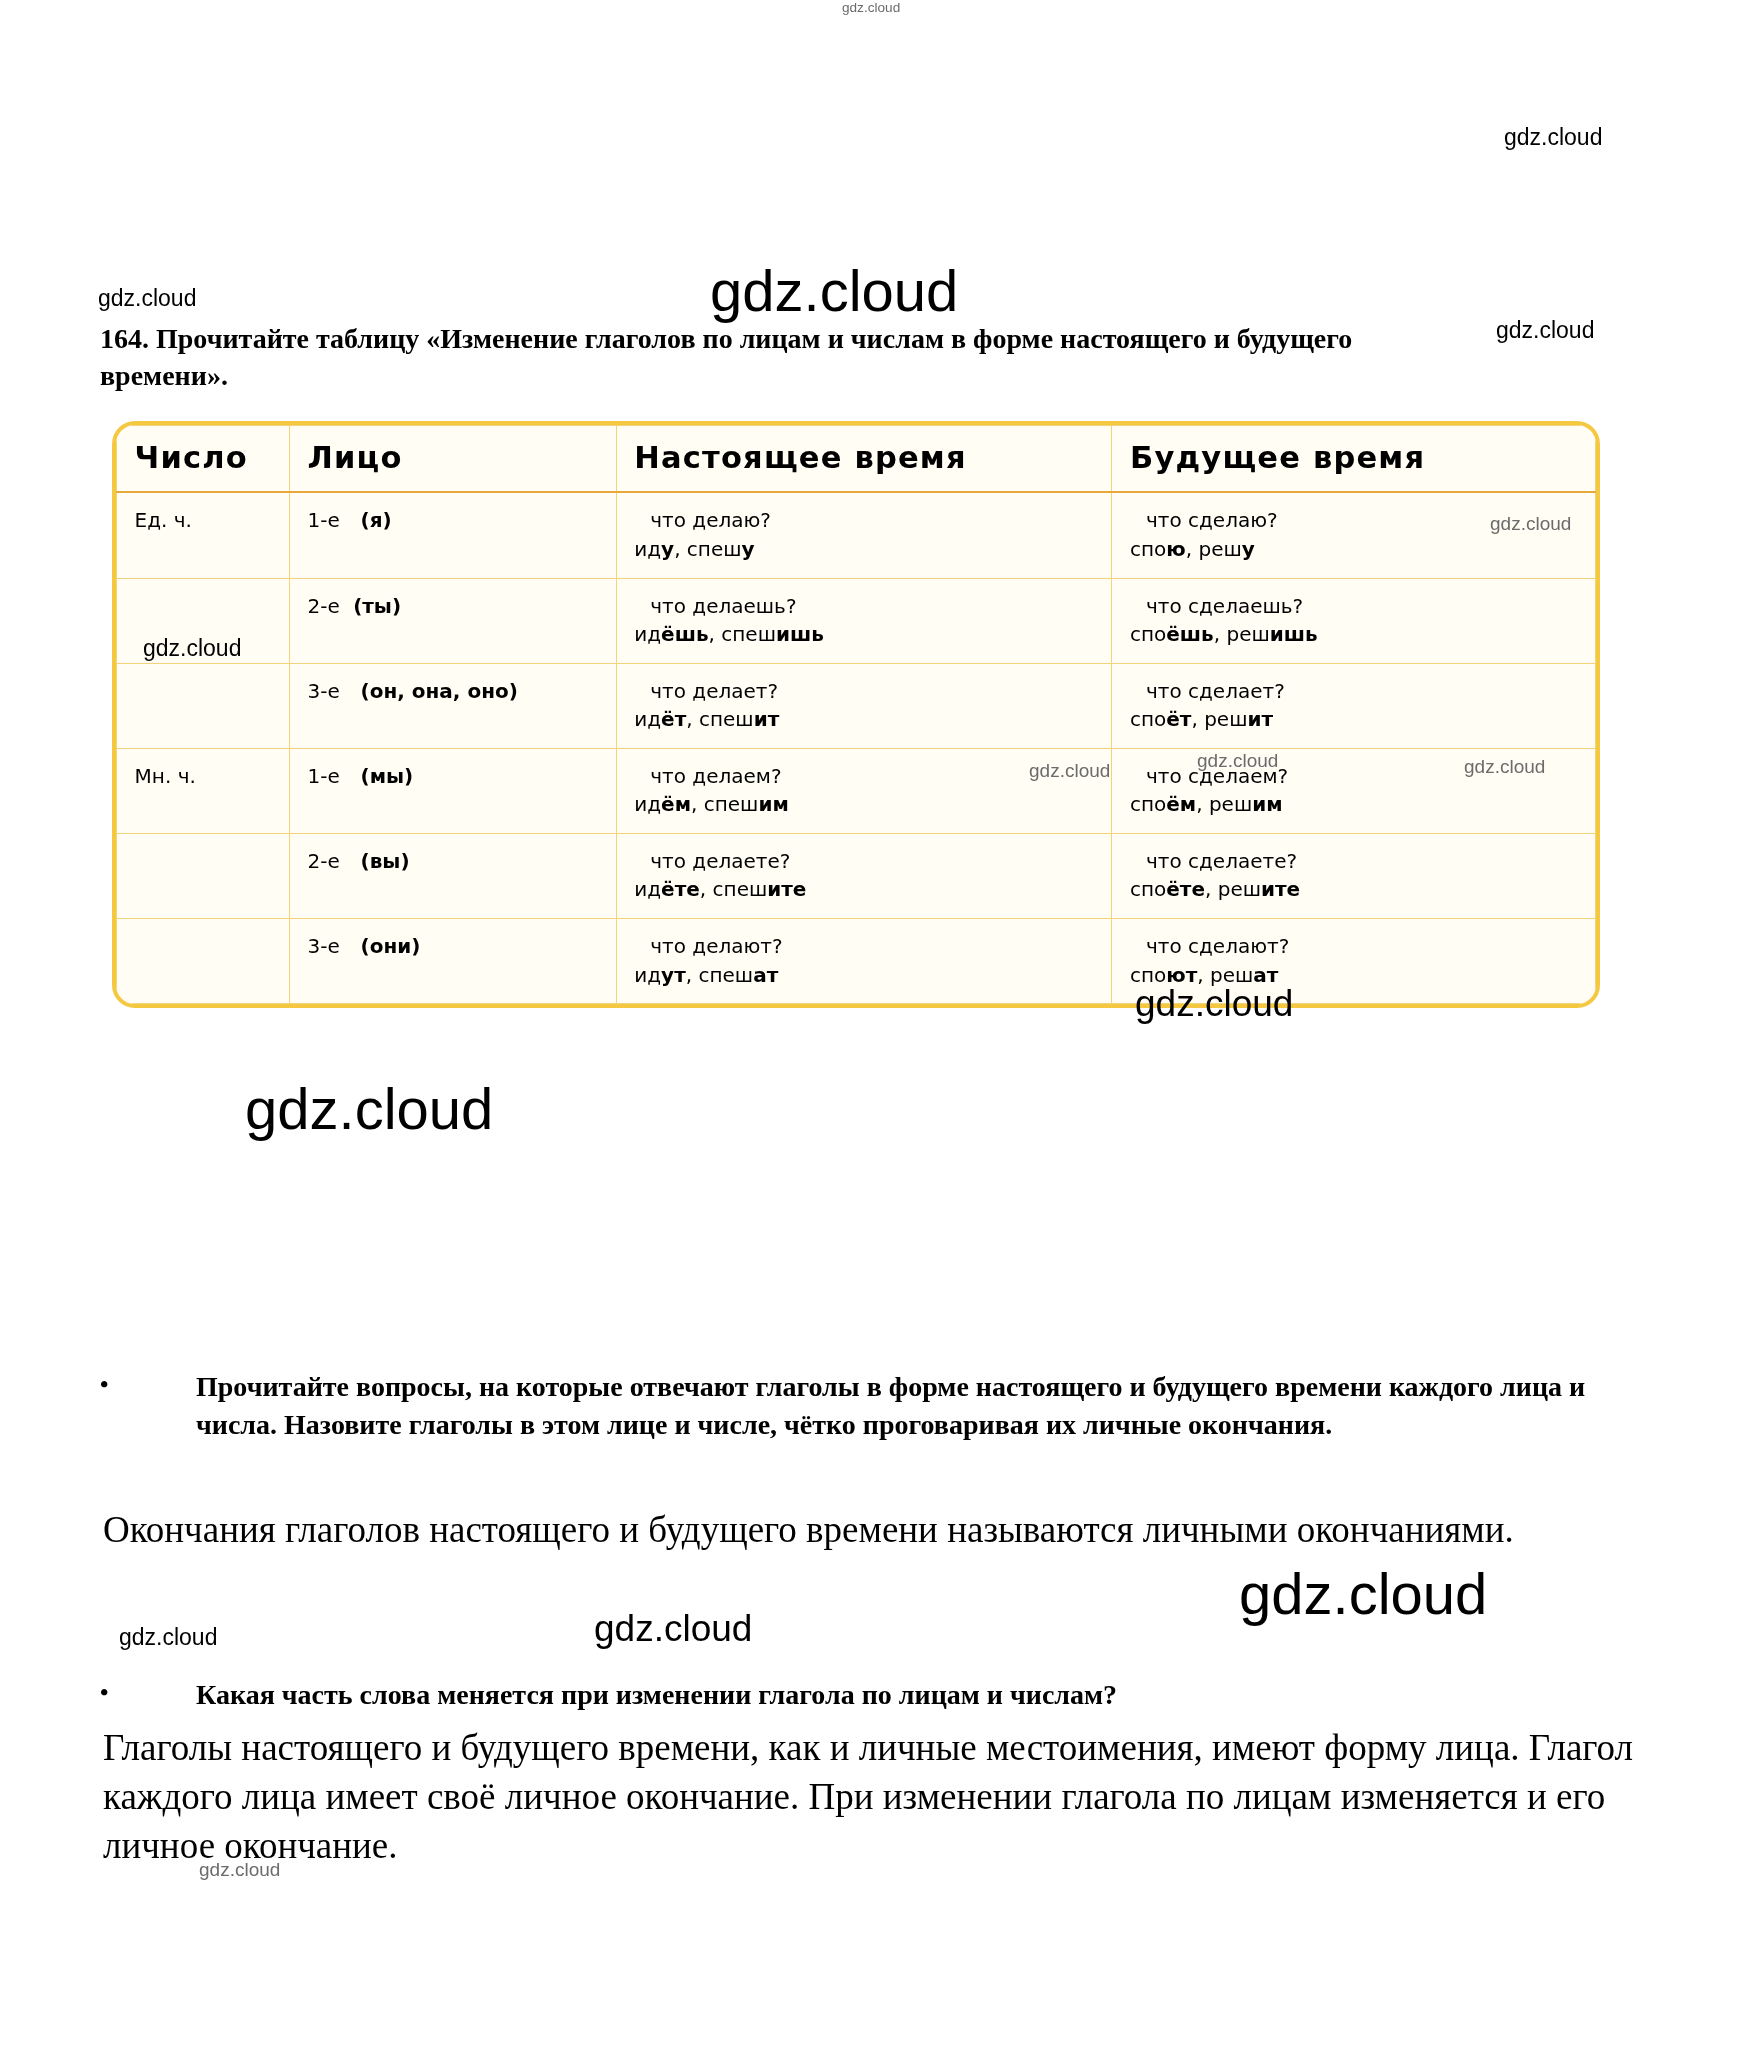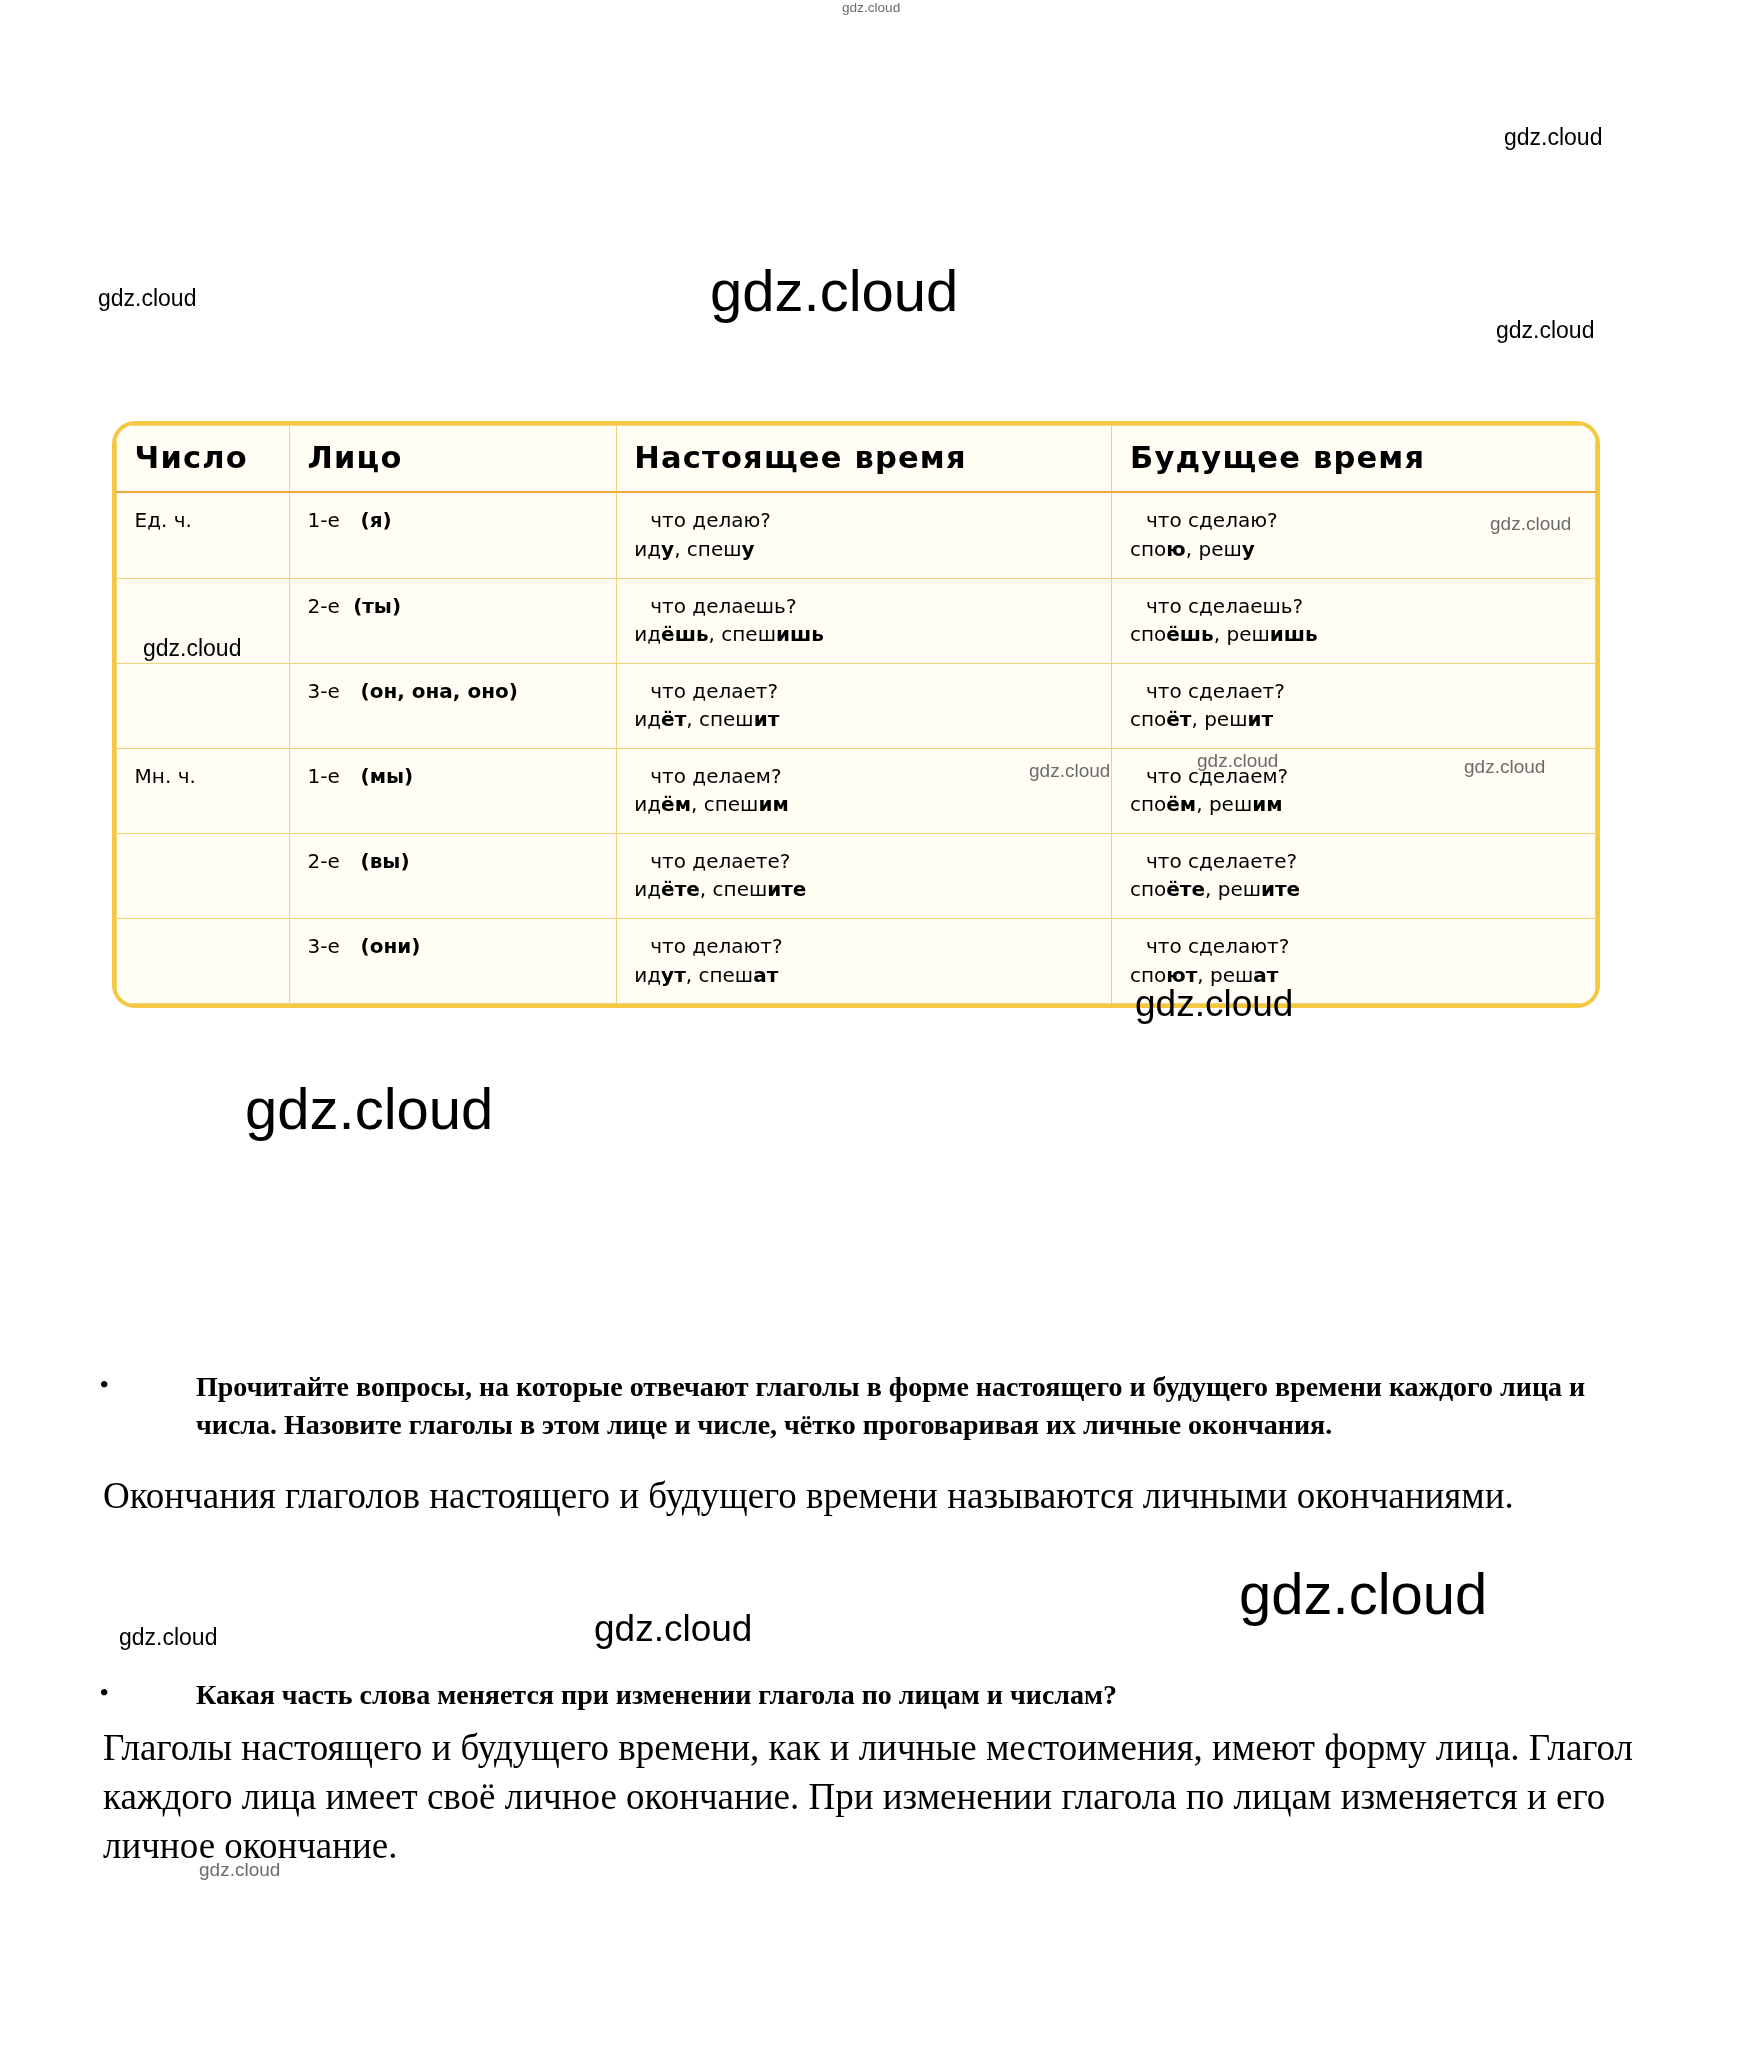--- a/index.html
+++ b/index.html
@@ -141,20 +141,21 @@
 <div class="page">
 
   <div class="wm wm-tiny" style="left:842px; top:0px;">gdz.cloud</div>
 
 
   <div class="wm wm-small" style="left:1504px; top:124px;">gdz.cloud</div>
   <div class="wm wm-small" style="left:98px; top:285px;">gdz.cloud</div>
   <div class="wm wm-huge" style="left:710px; top:257px;">gdz.cloud</div>
   <div class="wm wm-small" style="left:1496px; top:317px;">gdz.cloud</div>
 
+  <div class="intro">164. Прочитайте таблицу «Изменение глаголов по лицам и числам в форме настоящего и будущего времени».</div>
 
   <div class="table-wrap">
     <table class="grammar">
       <colgroup>
         <col class="c-num">
           <col class="c-per">
           <col class="c-pres">
           <col class="c-fut">
       </colgroup>
       <thead>
@@ -272,21 +273,21 @@
   <div class="wm wm-tiny" style="left:1197px; top:750px; font-size:19px;">gdz.cloud</div>
   <div class="wm wm-tiny" style="left:1464px; top:756px; font-size:19px;">gdz.cloud</div>
   <div class="wm wm-mid" style="left:1135px; top:983px;">gdz.cloud</div>
   <div class="wm wm-huge" style="left:245px; top:1075px;">gdz.cloud</div>
 
   <div class="bullet-block" style="left:100px; top:1368px; width:1504px;">
     <span class="bullet-dot">•</span>
     <span class="bullet-text">Прочитайте вопросы, на которые отвечают глаголы в форме настоящего и будущего времени каждого лица и числа. Назовите глаголы в этом лице и числе, чётко проговаривая их личные окончания.</span>
   </div>
 
-  <div class="body-text" style="left:103px; top:1472px; width:1540px;">Окончания глаголов настоящего и будущего времени называются личными окончаниями.</div>
+  <div class="body-text" style="left:103px; top:1506px; width:1540px;">Окончания глаголов настоящего и будущего времени называются личными окончаниями.</div>
 
   <div class="wm wm-huge" style="left:1239px; top:1560px;">gdz.cloud</div>
   <div class="wm wm-mid" style="left:594px; top:1608px;">gdz.cloud</div>
   <div class="wm wm-small" style="left:119px; top:1624px;">gdz.cloud</div>
 
   <div class="bullet-block" style="left:100px; top:1676px; width:1508px;">
     <span class="bullet-dot">•</span>
     <span class="bullet-text">Какая часть слова меняется при изменении глагола по лицам и числам?</span>
   </div>
 

